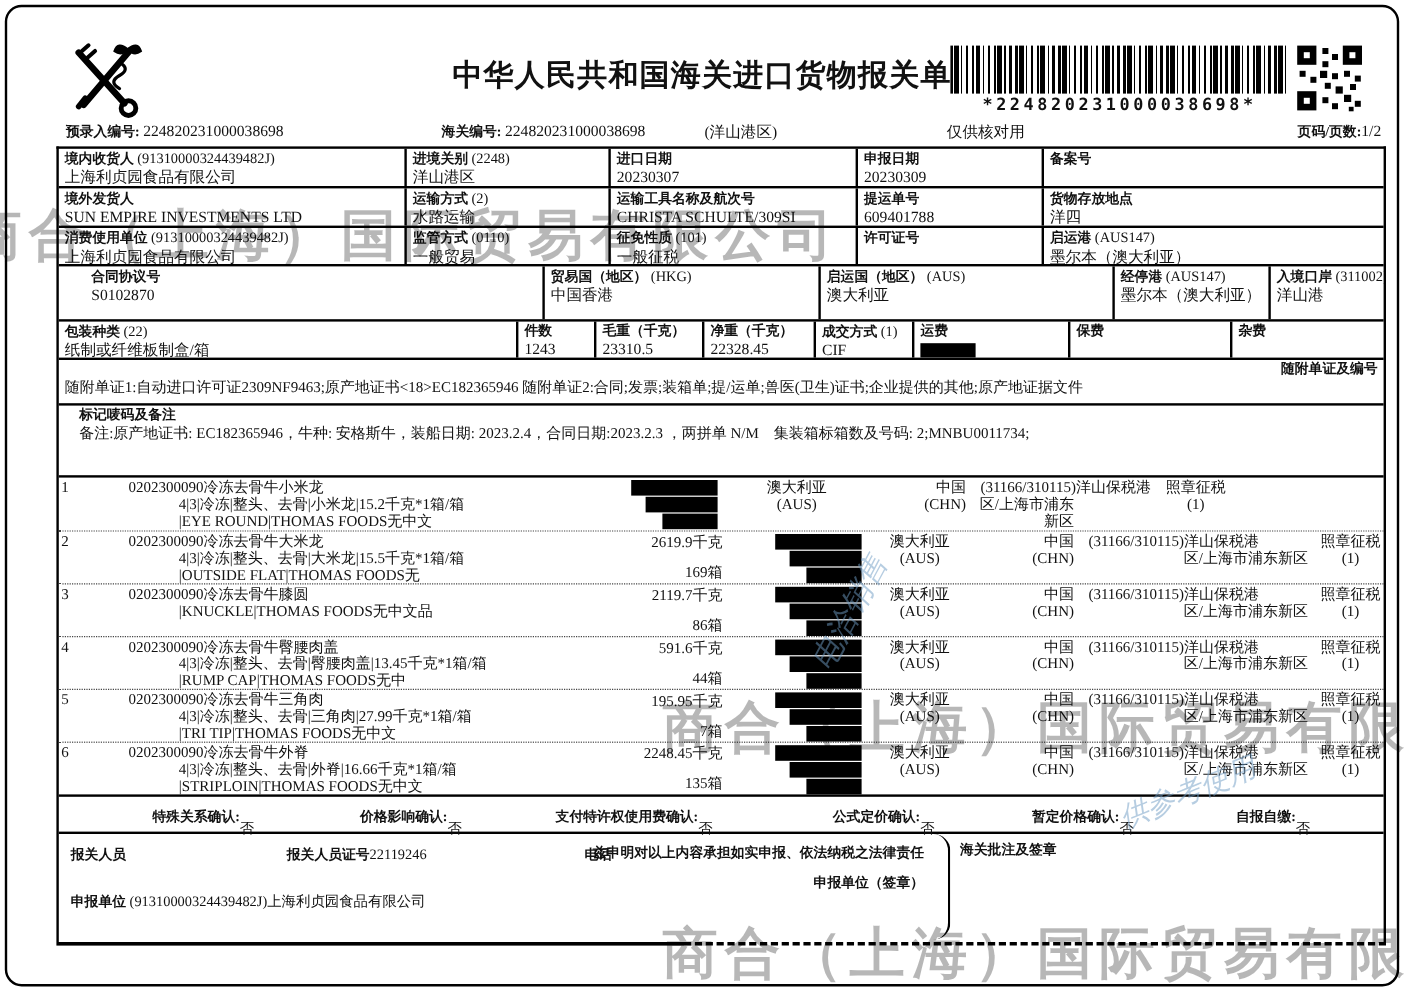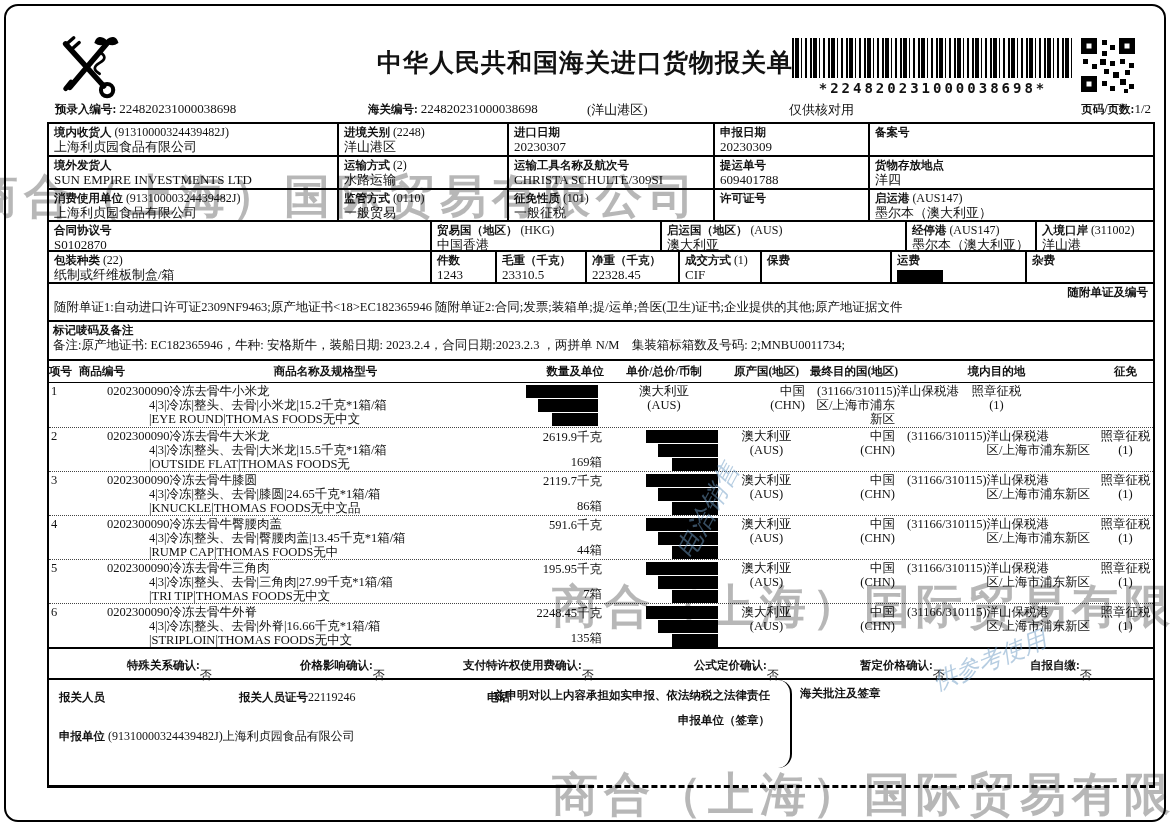--- a/index.html
+++ b/index.html
@@ -24,33 +24,33 @@
   .ir-port { position:absolute; left:512px; top:0; font-size:13px;margin-left:28px; }
   .ir-check { position:absolute; left:742px; top:0; font-size:13px; }
   .ir-page { position:absolute; right:4px; top:0; }
 
   
   .form { position:absolute; left:47px; top:122px; width:1108px; height:663px; border:2.5px solid #000; border-bottom:none; background:transparent; }
   .frow { display:grid; border-bottom:2px solid #000; }
   .g5a { grid-template-columns:290px 170px 206px 155px auto; }
   .g5b { grid-template-columns:383px 230px 245px 130px auto; }
   .g5c { grid-template-columns:383px 65px 90px 93px 82px 130px 135px auto; }
-  .h33 { height:33px; } .h32 { height:32px; } .h30 { height:30px; }
+  .h33 { height:33px; } .h32 { height:32px; } .h30 { height:46px;padding-left:22px; }
   .cell { border-right:2px solid #000; padding:1px 4px 0 5px; overflow:hidden; }
   .cell:last-child { border-right:none; }
   .cl { font-size:11.5px; line-height:14px; white-space:nowrap; }
   .cl b { font-weight:bold; }
   .cl span { font-weight:normal; font-size:12px; }
   .cv { font-size:13px; line-height:15px; white-space:nowrap; }
   .redact-sm { display:inline-block; width:46px; height:13px; background:#000; vertical-align:middle; }
 
   .docs { border-bottom:2px solid #000; height:38px; padding:1px 5px; }
   .docs .dl { font-size:11.5px; font-weight:bold; line-height:14px;text-align:right; }
   .docs .dc { font-size:12.5px; line-height:16px; white-space:nowrap; }
-  .marks { border-bottom:2px solid #000; height:39px; padding:1px 4px; }
+  .marks { border-bottom:2px solid #000; height:60px; padding:1px 17px; }
   .marks .dl { font-size:11.5px; font-weight:bold; line-height:14px; }
   .marks .dc { font-size:12.5px; line-height:17px; }
 
   .ithead { display:grid; grid-template-columns:30px 70px 353px 102px 120px 85px 90px 195px 63px; height:22px; border-bottom:1.5px solid #000; font-size:11.5px; font-weight:bold; align-items:center; }
   .ithead div { white-space:nowrap; }
   .ithead .c { text-align:center; }
   .ithead .r { text-align:right; }
 
   .item { display:grid; grid-template-columns:15px 438px 102px 120px 85px 90px 195px 63px; height:44px; font-size:12.5px; line-height:14px; padding-top:1px; }
   .item + .item { border-top:1.5px dotted #444; }
@@ -259,54 +259,43 @@
         </div>
       <div class="cell">
           <div class="cl"><b>净重（千克）</b></div>
           <div class="cv">22328.45</div>
         </div>
       <div class="cell">
           <div class="cl"><b>成交方式</b> <span>(1)</span></div>
           <div class="cv">CIF</div>
         </div>
       <div class="cell">
+          <div class="cl"><b>运费</b></div>
+          <div class="cv"><span class="redact-sm"></span></div>
+        </div>
+      <div class="cell">
           <div class="cl"><b>保费</b></div>
           <div class="cv"></div>
-        </div>
-      <div class="cell">
-          <div class="cl"><b>运费</b></div>
-          <div class="cv"><span class="redact-sm"></span></div>
         </div>
       <div class="cell">
           <div class="cl"><b>杂费</b></div>
           <div class="cv"></div>
         </div>
     </div>
 
     <div class="docs">
       <div class="dl">随附单证及编号</div>
       <div class="dc">随附单证1:自动进口许可证2309NF9463;原产地证书&lt;18&gt;EC182365946 随附单证2:合同;发票;装箱单;提/运单;兽医(卫生)证书;企业提供的其他;原产地证据文件</div>
     </div>
 
     <div class="marks">
       <div class="dl">标记唛码及备注</div>
       <div class="dc">备注:原产地证书: EC182365946，牛种: 安格斯牛，装船日期: 2023.2.4，合同日期:2023.2.3 ，两拼单 N/M　集装箱标箱数及号码: 2;MNBU0011734;</div>
     </div>
 
-    <div class="ithead">
-      <div>项号</div>
-      <div>商品编号</div>
-      <div class="c">商品名称及规格型号</div>
-      <div class="r">数量及单位</div>
-      <div class="c">单价/总价/币制</div>
-      <div class="c">原产国(地区)</div>
-      <div class="c">最终目的国(地区)</div>
-      <div class="c">境内目的地</div>
-      <div class="c">征免</div>
-    </div>
 
     <div class="item">
       <div class="it-no">1</div>
       <div class="it-goods">
           <div class="it-name">0202300090冷冻去骨牛小米龙</div>
           <div class="it-spec">4|3|冷冻|整头、去骨|小米龙|15.2千克*1箱/箱</div>
           <div class="it-spec">|EYE ROUND|THOMAS FOODS无中文</div>
         </div>
       <div class="it-price">
           <div class="bar b1"></div>
@@ -360,21 +349,20 @@
         </div>
       <div class="it-levy">
           <div>照章征税</div>
           <div>(1)</div>
         </div>
     </div>
     <div class="item">
       <div class="it-no">3</div>
       <div class="it-goods">
           <div class="it-name">0202300090冷冻去骨牛膝圆</div>
-          <div class="it-spec">4|3|冷冻|整头、去骨|膝圆|24.65千克*1箱/箱</div>
           <div class="it-spec">|KNUCKLE|THOMAS FOODS无中文品</div>
         </div>
       <div class="it-qty">
           <span>2119.7千克</span>
           <span>86箱</span>
         </div>
       <div class="it-price">
           <div class="bar b1"></div>
           <div class="bar b2"></div>
           <div class="bar b3"></div>

